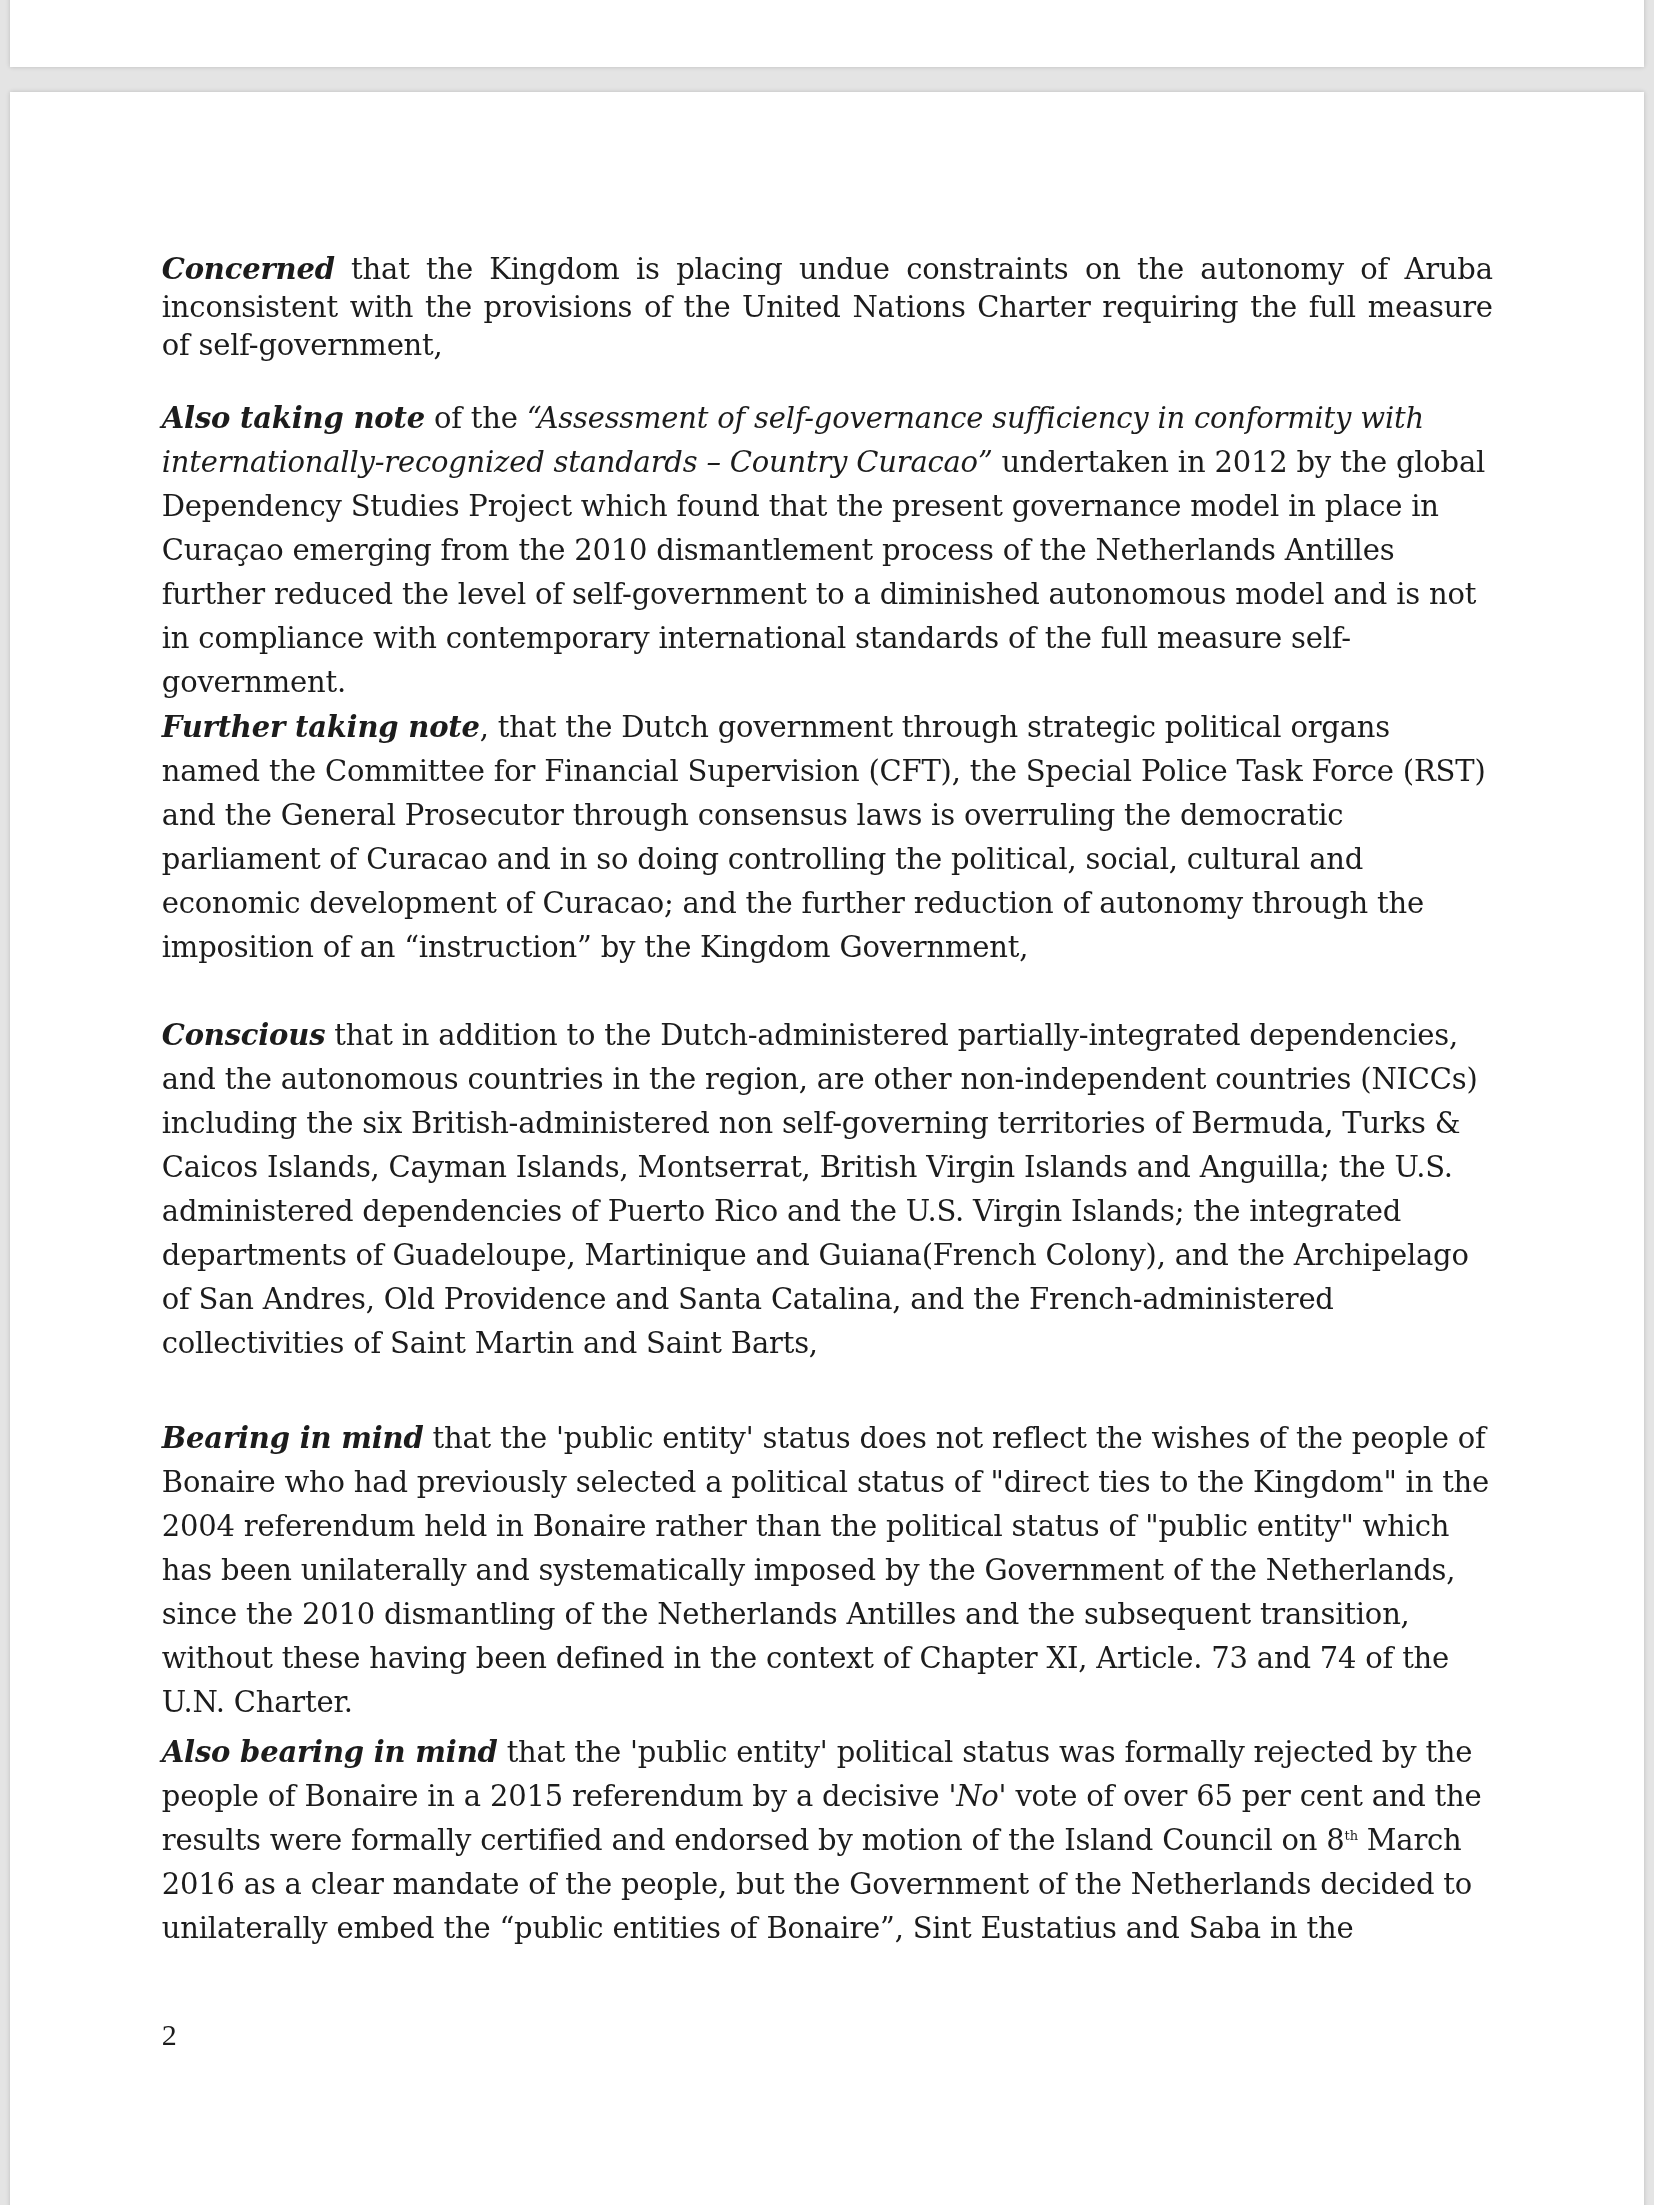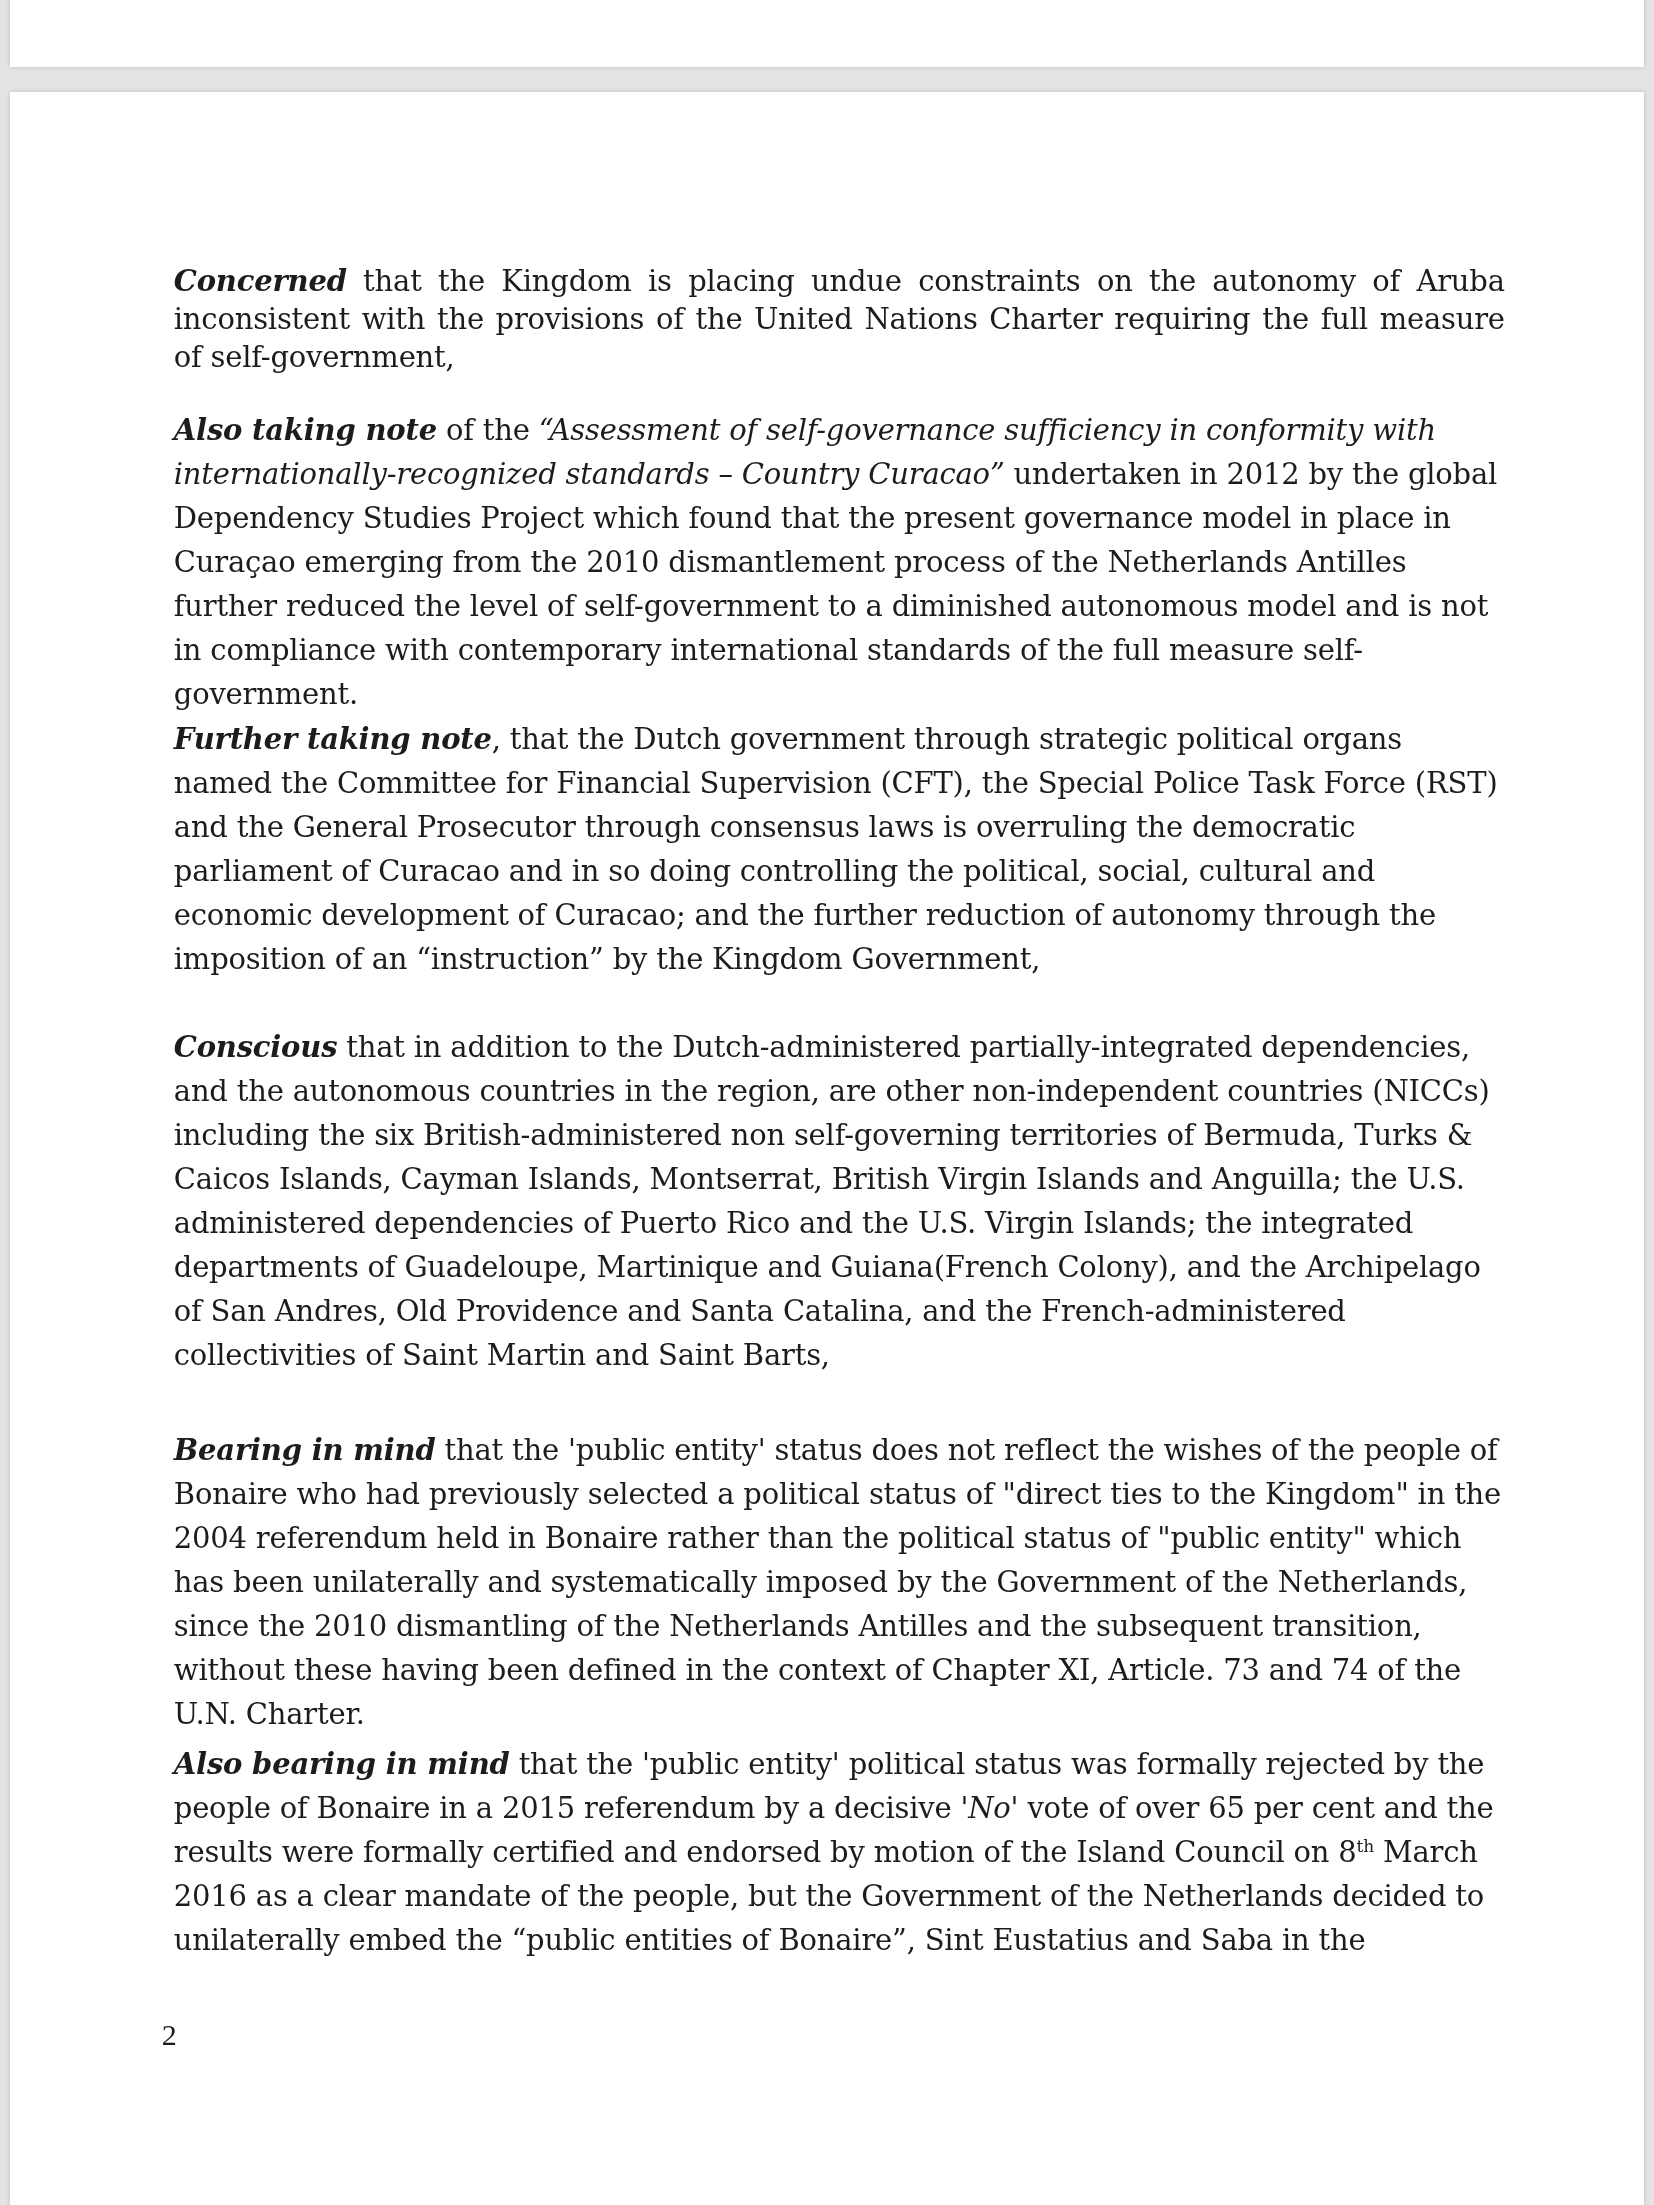--- a/index.html
+++ b/index.html
@@ -32,39 +32,39 @@
     }
     .body-text {
       position: absolute;
       left: 152px;
       width: 1331px;
     }
     .para {
       position: absolute;
       left: 0;
       width: 1331px;
-      margin: 12px;
+      margin: 0;
       font-size: 29px;
       line-height: 44px;
       letter-spacing: -0.2px;
       color: #1c1c1c;
     }
     .para.tight {
       line-height: 38px;
       text-align: justify;
     }
     .lead {
       font-weight: bold;
       font-style: italic;
     }
     .em {
       font-style: italic;
     }
     sup {
-      font-size: 17px;
+      font-size: 13px;
       line-height: 0;
       vertical-align: 10.5px;
     }
     .page-number {
       position: absolute;
       left: 152px;
       top: 1926px;
       font-family: "Liberation Serif", "DejaVu Serif", serif;
       font-size: 30px;
       color: #1c1c1c;

